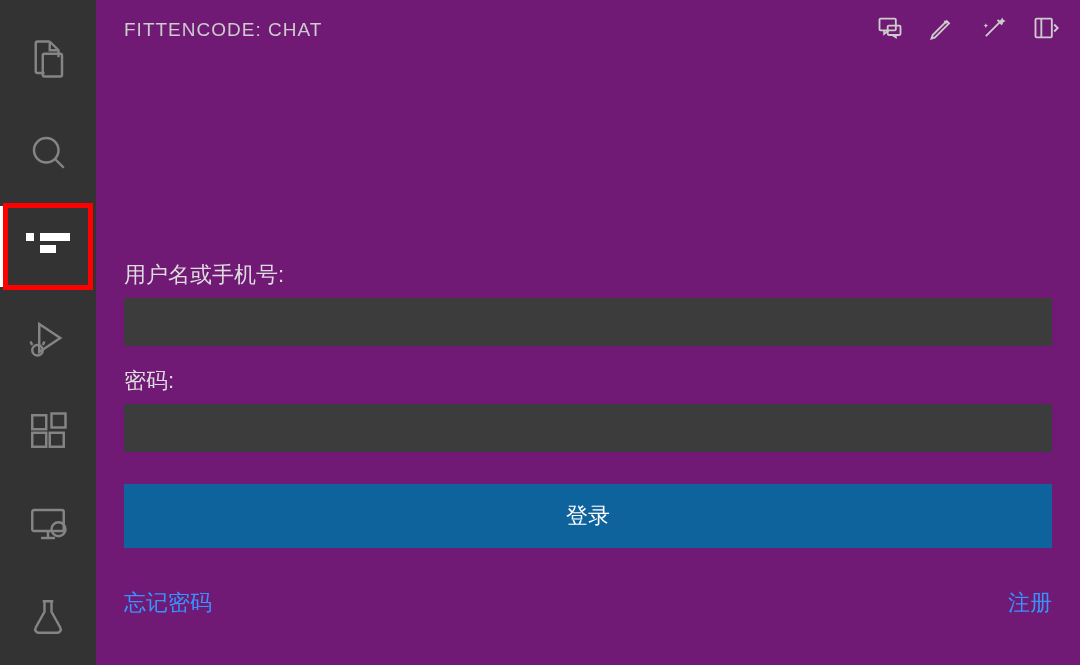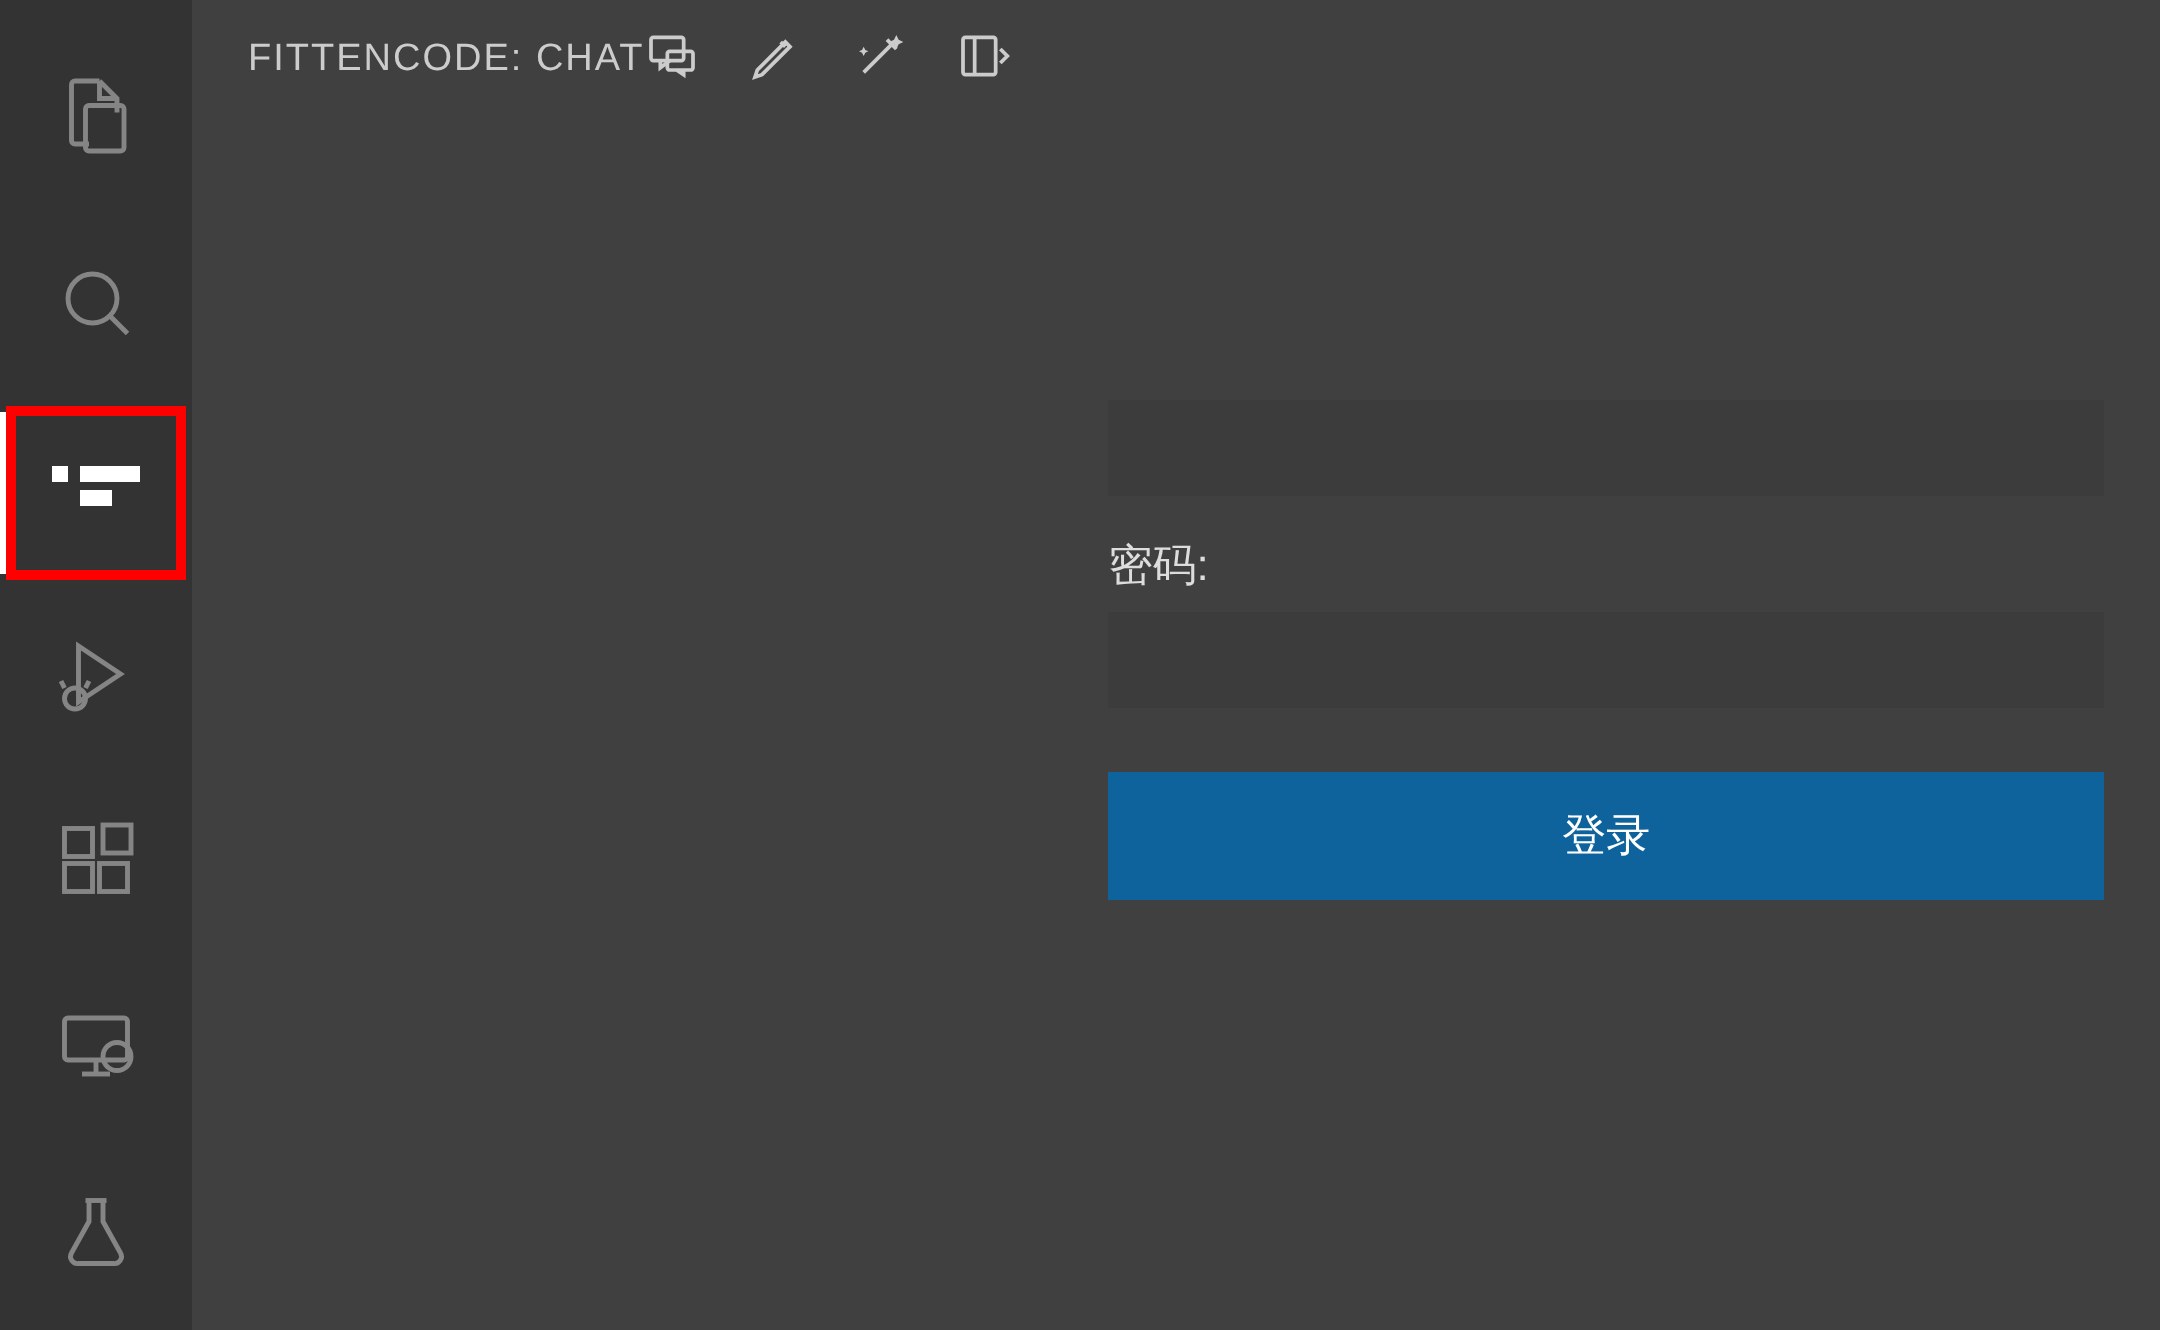--- a/index.html
+++ b/index.html
@@ -50,23 +50,23 @@
       position: absolute;
       left: 0;
       top: 6px;
       bottom: 6px;
       width: 3px;
       background: #ffffff;
     }
     .panel {
       flex: 1;
       height: 100%;
-      background: #404040;
-      display: flex;
-      flex-direction: row;
+      background: #701a75;
+      display: flex;
+      flex-direction: column;
     }
     .panel-header {
       height: 60px;
       display: flex;
       align-items: center;
       justify-content: space-between;
       padding: 0 20px 0 28px;
     }
     .panel-title {
       font-size: 19px;
@@ -254,18 +254,23 @@
               <rect x="3" y="4" width="14" height="16" rx="1"></rect>
               <line x1="8" y1="4" x2="8" y2="20"></line>
               <path d="M19 9l3 3-3 3"></path>
             </svg>
         </span>
       </div>
     </div>
   </div>
 
   <div class="panel-body">
+    <div class="form-label">用户名或手机号:</div>
     <input type="text" class="form-input" style="">
     <div class="form-label">密码:</div>
     <input type="password" class="form-input" style="">
     <button class="login-button">登录</button>
+    <div class="link-row">
+      <a class="link">忘记密码</a>
+      <a class="link">注册</a>
+    </div>
   </div>
 </div>
 
 </body></html>

